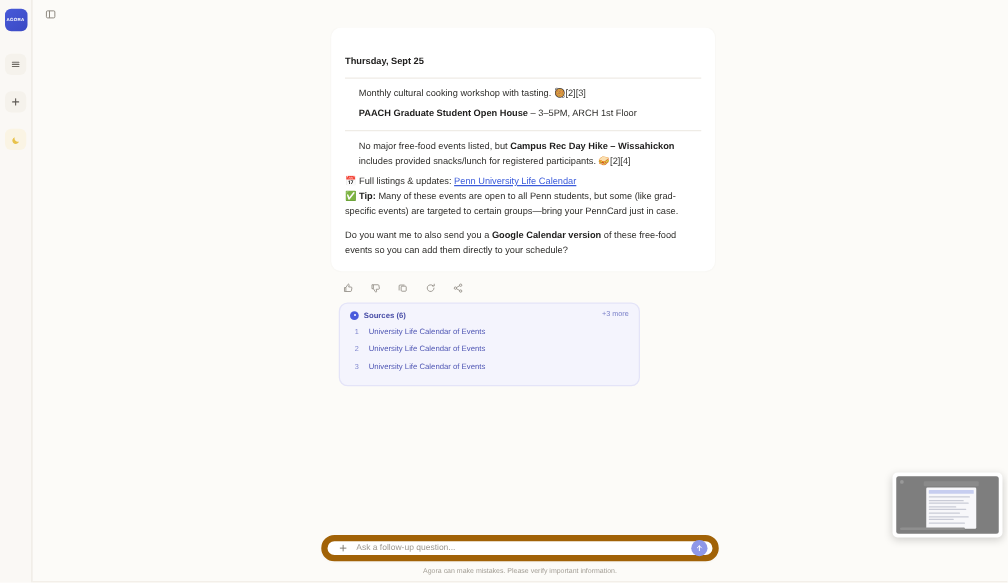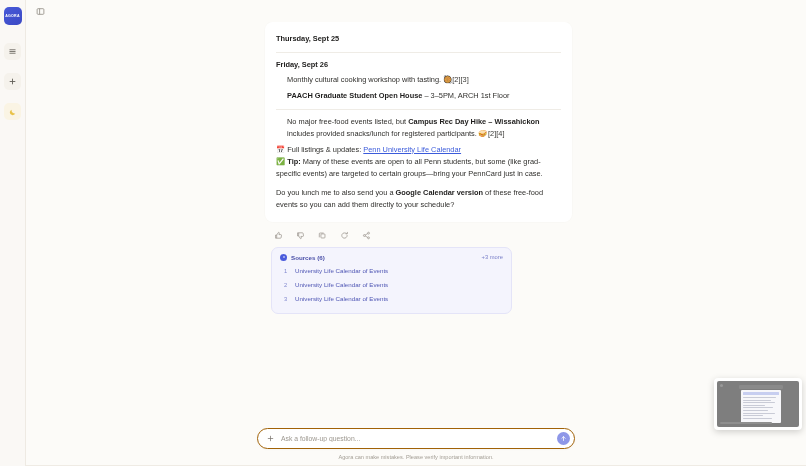--- a/index.html
+++ b/index.html
@@ -56,21 +56,21 @@
     border-radius: 8px;
     padding: 9px 11px 11px 11px;
     box-shadow: 0 0 0 1px rgba(0,0,0,0.012);
     font-size: 7.4px;
     line-height: 1.62;
     color: #2B2A28;
   }
 
   .day-head {
     font-size: 7.4px; font-weight: 700; color: #222120;
-    margin-top: 2px; margin-bottom: 3px;
+    margin-top: 12px; margin-bottom: 3px;
   }
   .rule { height:1px; background:#EFECE6; margin: 7px 0 6px 0; }
 
   .event { margin-left: 11px; margin-bottom: 4px; }
   .event-title { font-weight: 700; color:#1F1E1D; }
   .event-body { color:#2F2E2B; }
   .event p { margin:0; }
 
   .tip { margin-top: 2px; }
   .tip-line { color:#2F2E2B; }
@@ -108,21 +108,21 @@
     width:7px; text-align:center; font-size:5.8px; color:#8289CF;
   }
   .src-label { font-size:6.2px; color:#4F56B4; }
 
   
   .composer-wrap { flex: 0 0 auto; padding-bottom: 6px; }
   .composer-center { display:flex; justify-content:center; }
   .composer {
     width: 318px; height: 21px;
     background: #FFFFFF;
-    border: 1px solid #a16207;
+    border: 5px solid #a16207;
     border-radius: 11px;
     display:flex; align-items:center;
     padding: 0 4px 0 7px;
     box-shadow: 0 1px 2px rgba(0,0,0,0.025);
   }
   .plus-btn { width:10px; height:10px; display:flex; align-items:center; justify-content:center; color:#7B766E; cursor:pointer; flex:0 0 10px;}
   .composer-input {
     flex:1; border:0; outline:0; background:transparent;
     font-family:"Liberation Sans", sans-serif;
     font-size:6.8px; color:#3A3935; padding-left:6px;
@@ -207,21 +207,20 @@
 
           <div class="bubble">
 
             <div class="day-block">
               <div class="day-head">Thursday, Sept 25</div>
             </div>
 
             <div class="rule"></div>
 
             <div class="day-block">
-              <div class="day-head">Friday, Sept 26</div>
               <div class="event">
                 <p class="event-body">
                   <span>Monthly cultural cooking workshop with tasting.</span>
                   <span>🥘</span><span class="cite">[2][3]</span>
                 </p>
               </div>
               <div class="event">
                 <p>
                   <span class="event-title">PAACH Graduate Student Open House</span><span class="event-body"> – 3–5PM, ARCH 1st Floor</span>
                 </p>
@@ -245,21 +244,21 @@
                 <span>Full listings &amp; updates:</span>
                 <a class="link" href="#">Penn University Life Calendar</a>
               </p>
               <p class="tip-line">
                 <span>✅</span>
                 <span class="bold">Tip:</span><span> Many of these events are open to all Penn students, but some (like grad-specific events) are targeted to certain groups—bring your PennCard just in case.</span>
               </p>
             </div>
 
             <p class="ask">
-              <span>Do you lunch me to also send you a </span><span class="bold">Google Calendar version</span><span> of these free-food events so you can add them directly to your schedule?</span>
+              <span>Do you want me to also send you a </span><span class="bold">Google Calendar version</span><span> of these free-food events so you can add them directly to your schedule?</span>
             </p>
           </div>
 
           <div class="actions">
             <div class="act">
               <svg width="9" height="9" viewBox="0 0 20 20" fill="none" stroke="#8A857D" stroke-width="1.4" stroke-linejoin="round">
                 <path d="M6 9v7H3.5V9H6zm0 0 3.5-5.5c.9-1.2 2.6-.3 2.3 1L11 8h4.2c1 0 1.7.9 1.5 1.9l-1 5c-.1.7-.7 1.1-1.4 1.1H6"></path>
               </svg>
             </div>
             <div class="act">

